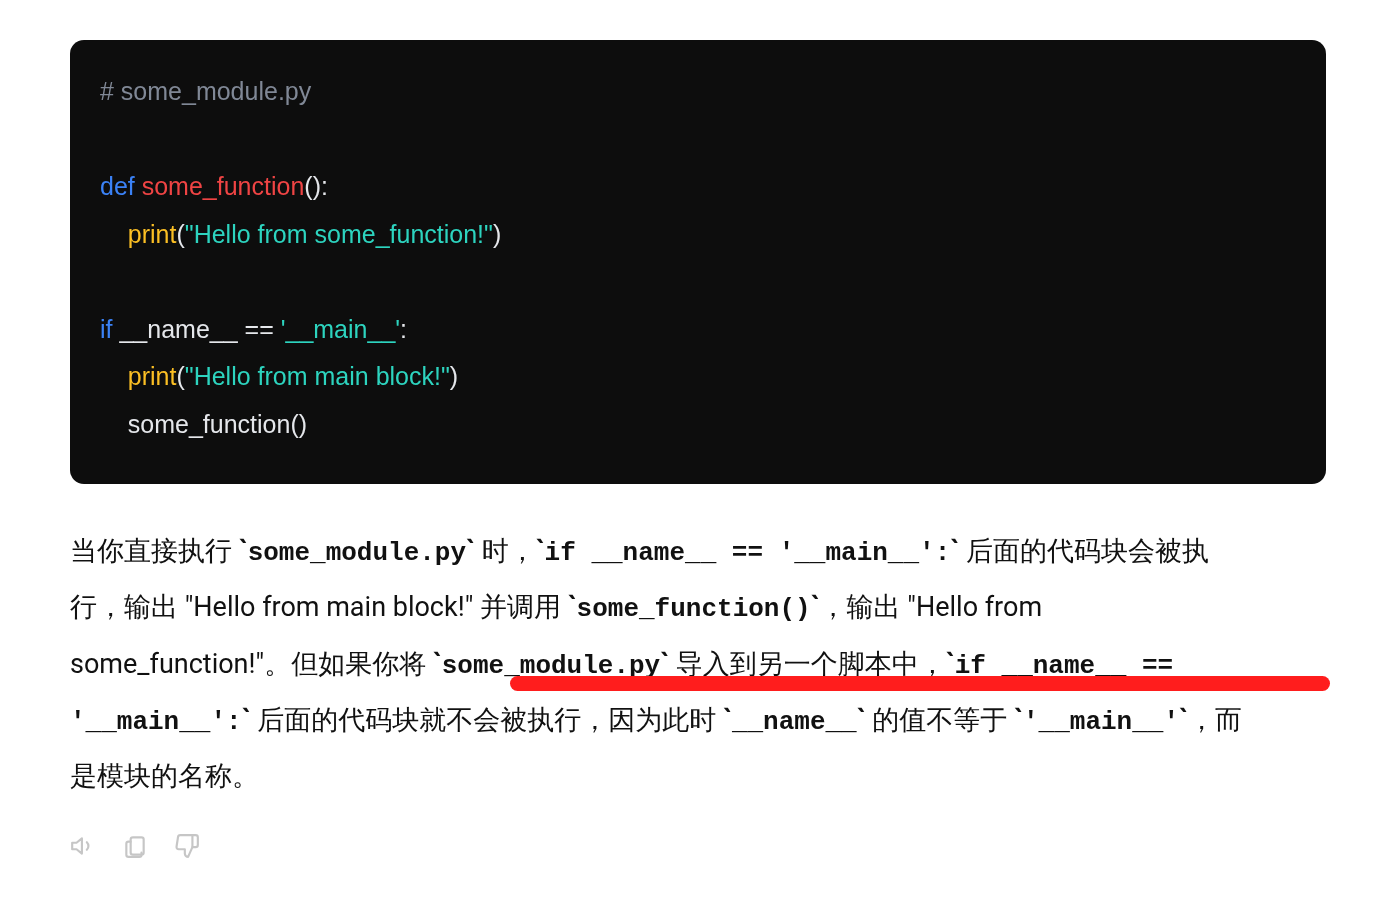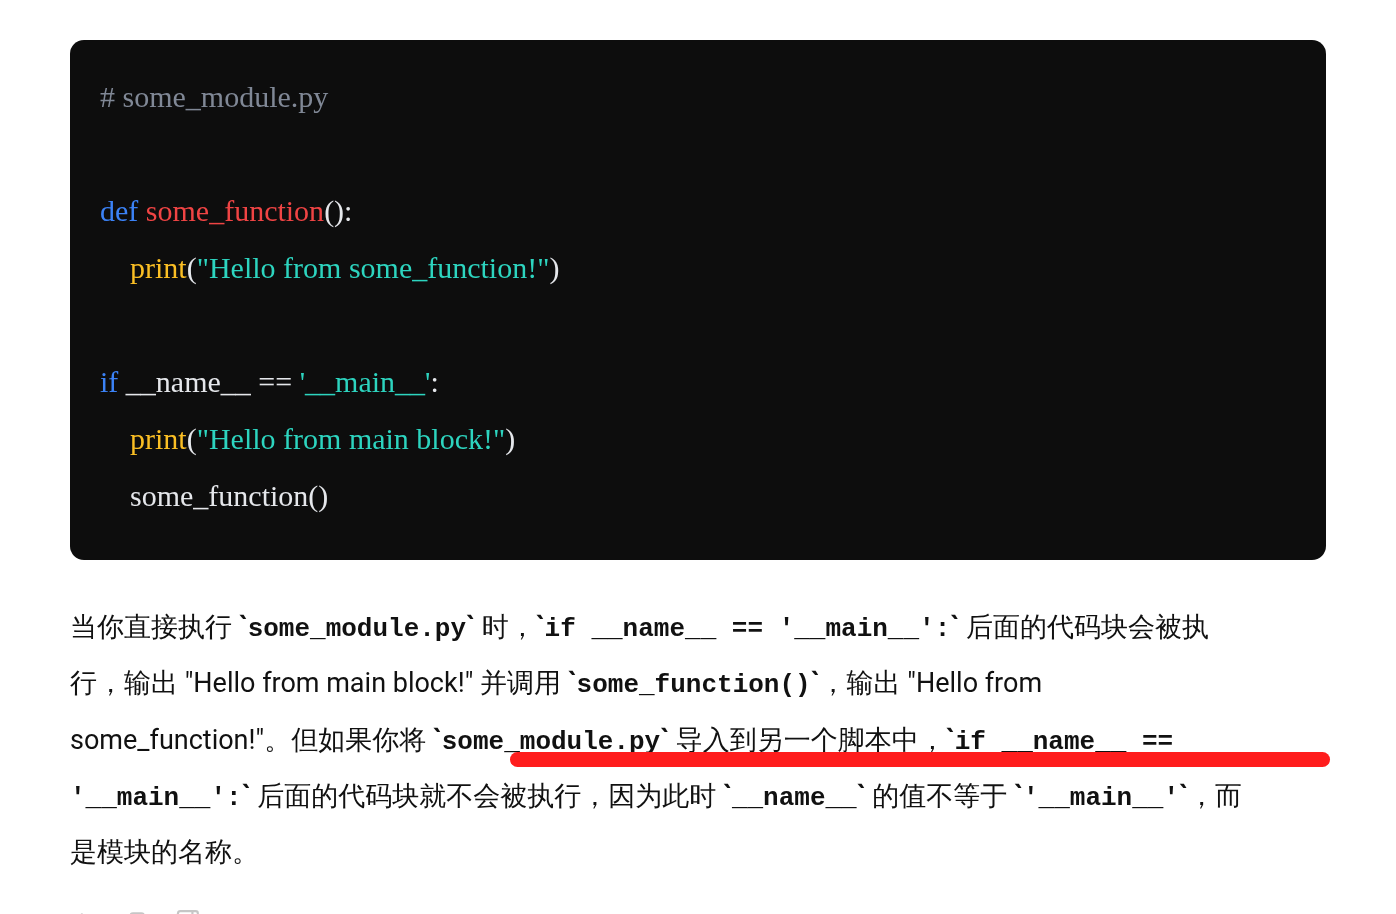--- a/index.html
+++ b/index.html
@@ -29,22 +29,22 @@
   .copy-btn {
     display: flex;
     align-items: center;
     gap: 10px;
     cursor: pointer;
     color: #d1d5db;
   }
   .copy-btn svg { width: 22px; height: 22px; }
   pre {
     padding: 28px 30px 36px 30px;
-    font-family: Liberation Serif, serif;
-    font-size: 30px;
+    font-family: Liberation Sans, sans-serif;
+    font-size: 25px;
     line-height: 1.9;
     color: #e5e7eb;
     white-space: pre;
     overflow-x: auto;
   }
   .tok-comment { color: #808896; }
   .tok-keyword { color: #3b82f6; }
   .tok-def-name { color: #ef4444; }
   .tok-paren { color: #e5e7eb; }
   .tok-builtin { color: #fbbf24; }

